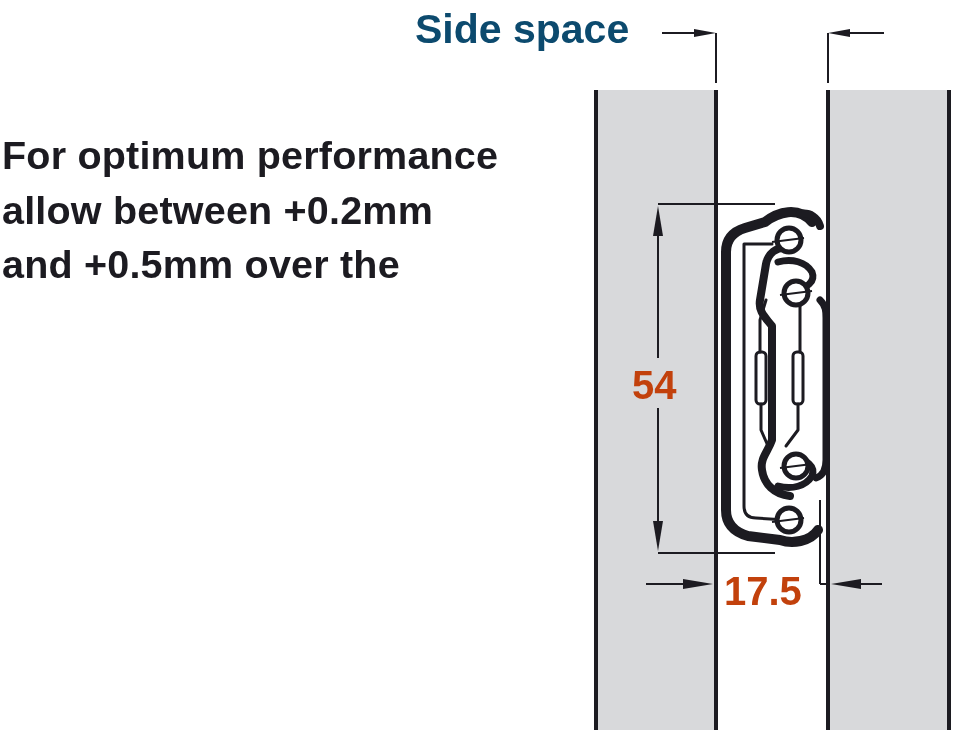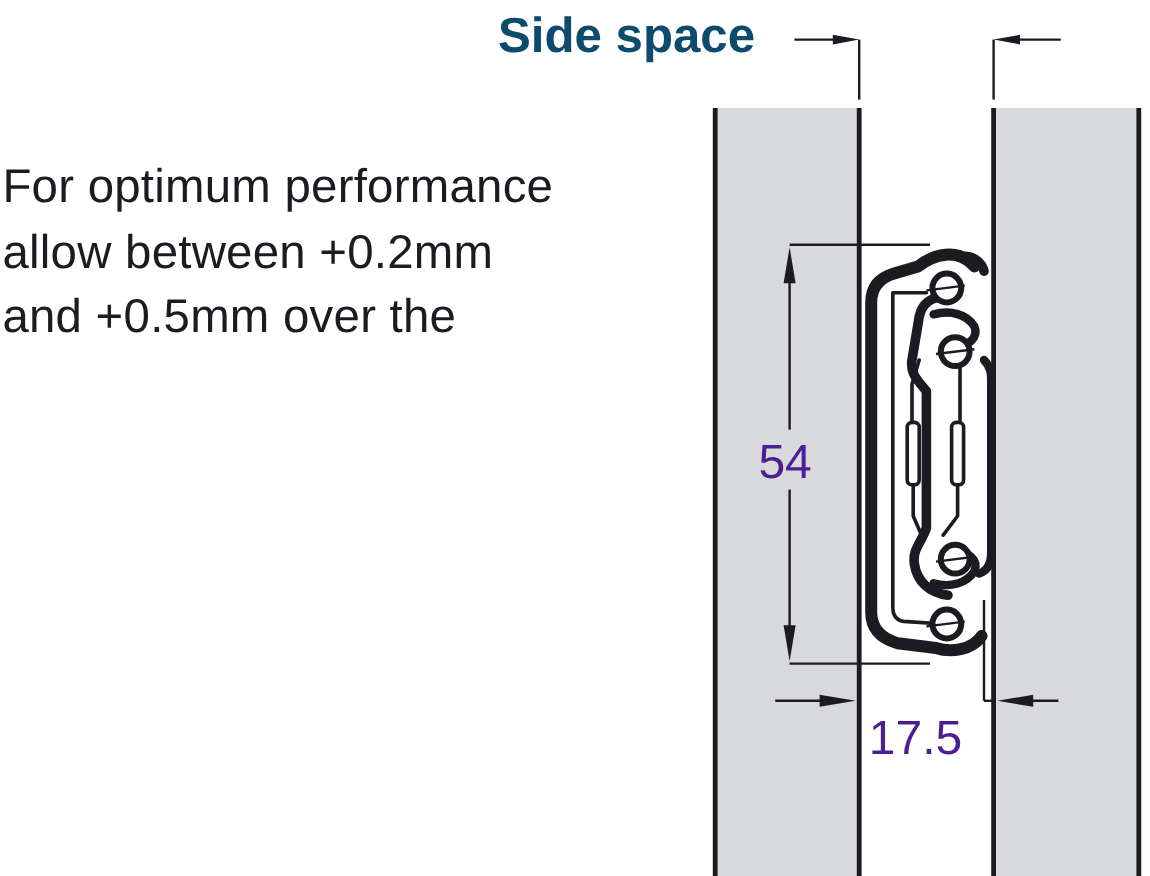--- a/index.html
+++ b/index.html
@@ -13,56 +13,55 @@
       position: relative;
       overflow: hidden;
       font-family: "Liberation Sans", sans-serif;
       color: #1a1a1f;
     }
     .note {
       position: absolute;
       left: 2px;
       top: 128px;
       margin: 0;
-      font-weight: normal;
+      font-weight: bold;
       font-size: 39.5px;
       line-height: 54.5px;
       letter-spacing: 0.2px;
       color: #1c1b21;
     }
     .note span { display: block; white-space: nowrap; }
     .side-label {
       position: absolute;
       left: 415px;
       top: 5px;
       font-weight: bold;
       font-size: 41px;
       line-height: 48px;
       color: #0c4a6e;
       white-space: nowrap;
     }
     .dim-label {
       position: absolute;
-      font-weight: normal;
-      color: #4c1d95;
+      font-weight: bold;
+      color: #c2410c;
       white-space: nowrap;
       background: transparent;
     }
     .dim-54 {
       left: 632px;
       top: 361px;
       font-size: 40px;
       line-height: 48px;
     }
     .dim-175 {
       left: 724px;
       top: 567px;
       font-size: 40px;
       line-height: 48px;
-      margin-top: 24px;
     }
     svg.drawing {
       position: absolute;
       left: 0;
       top: 0;
     }
   </style>
 </head>
 <body>
 

